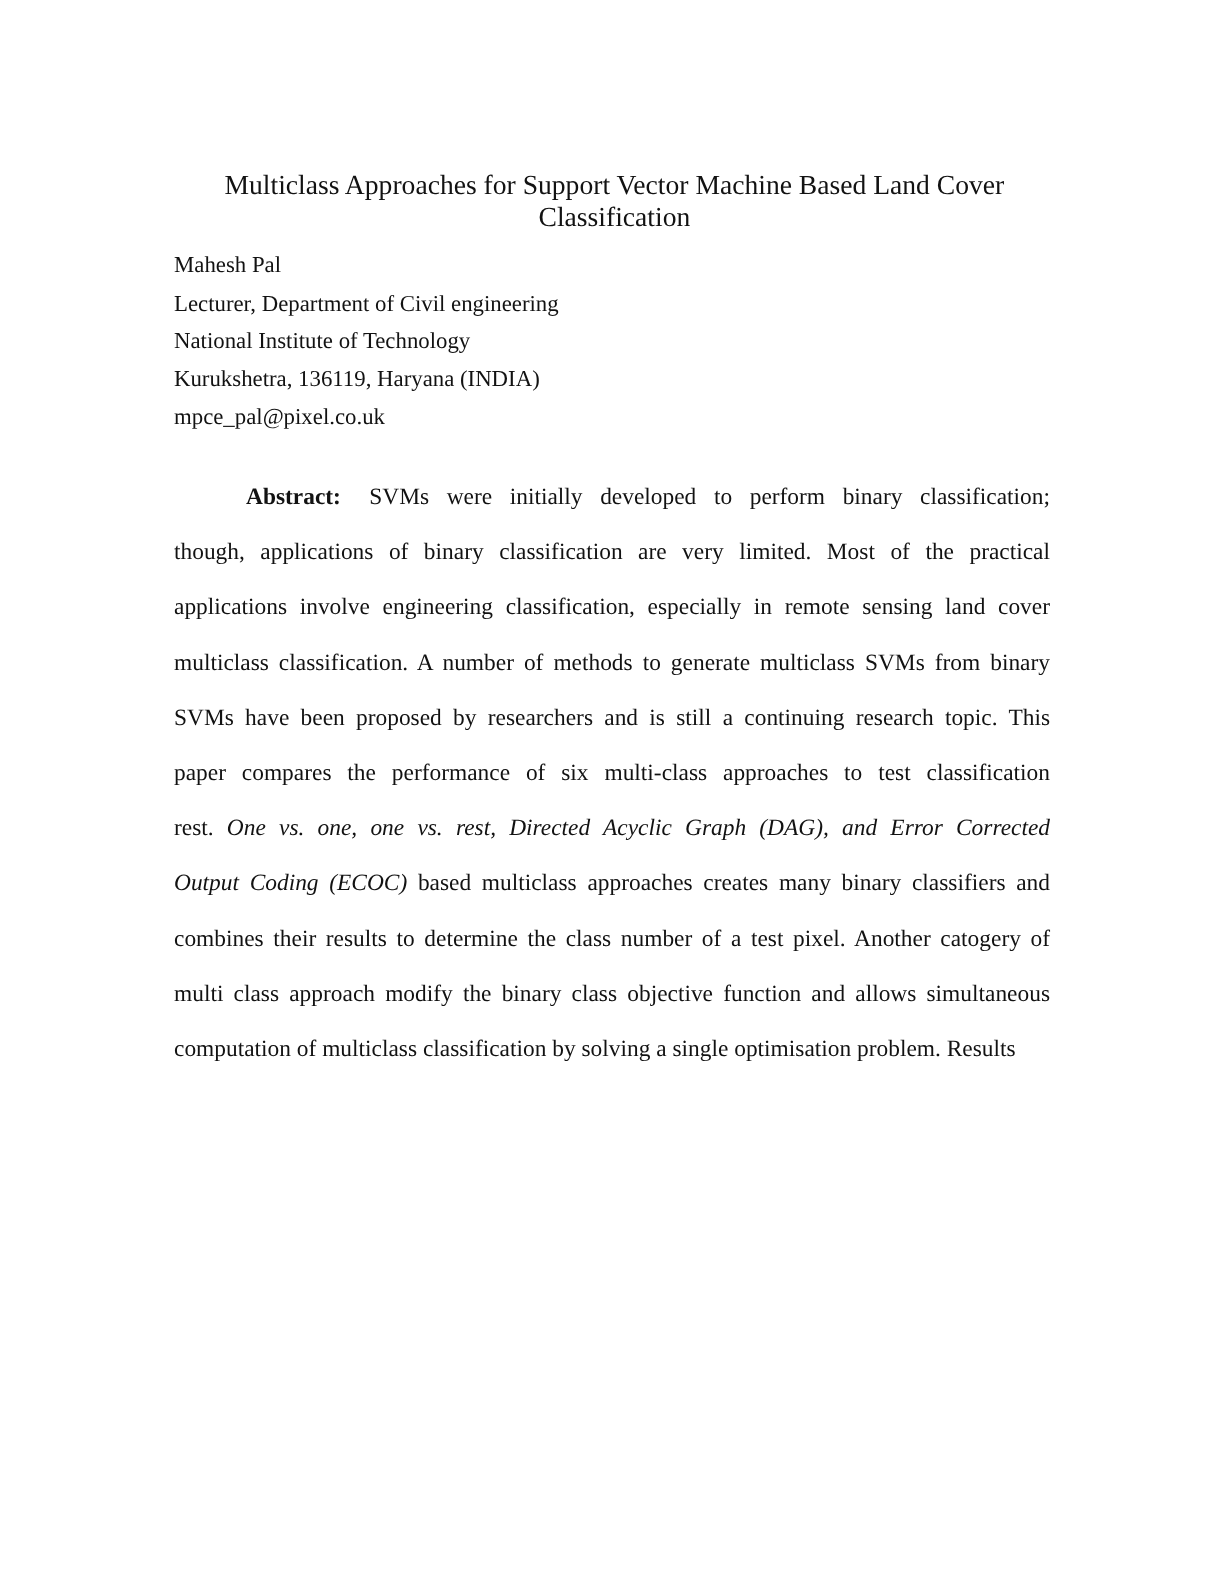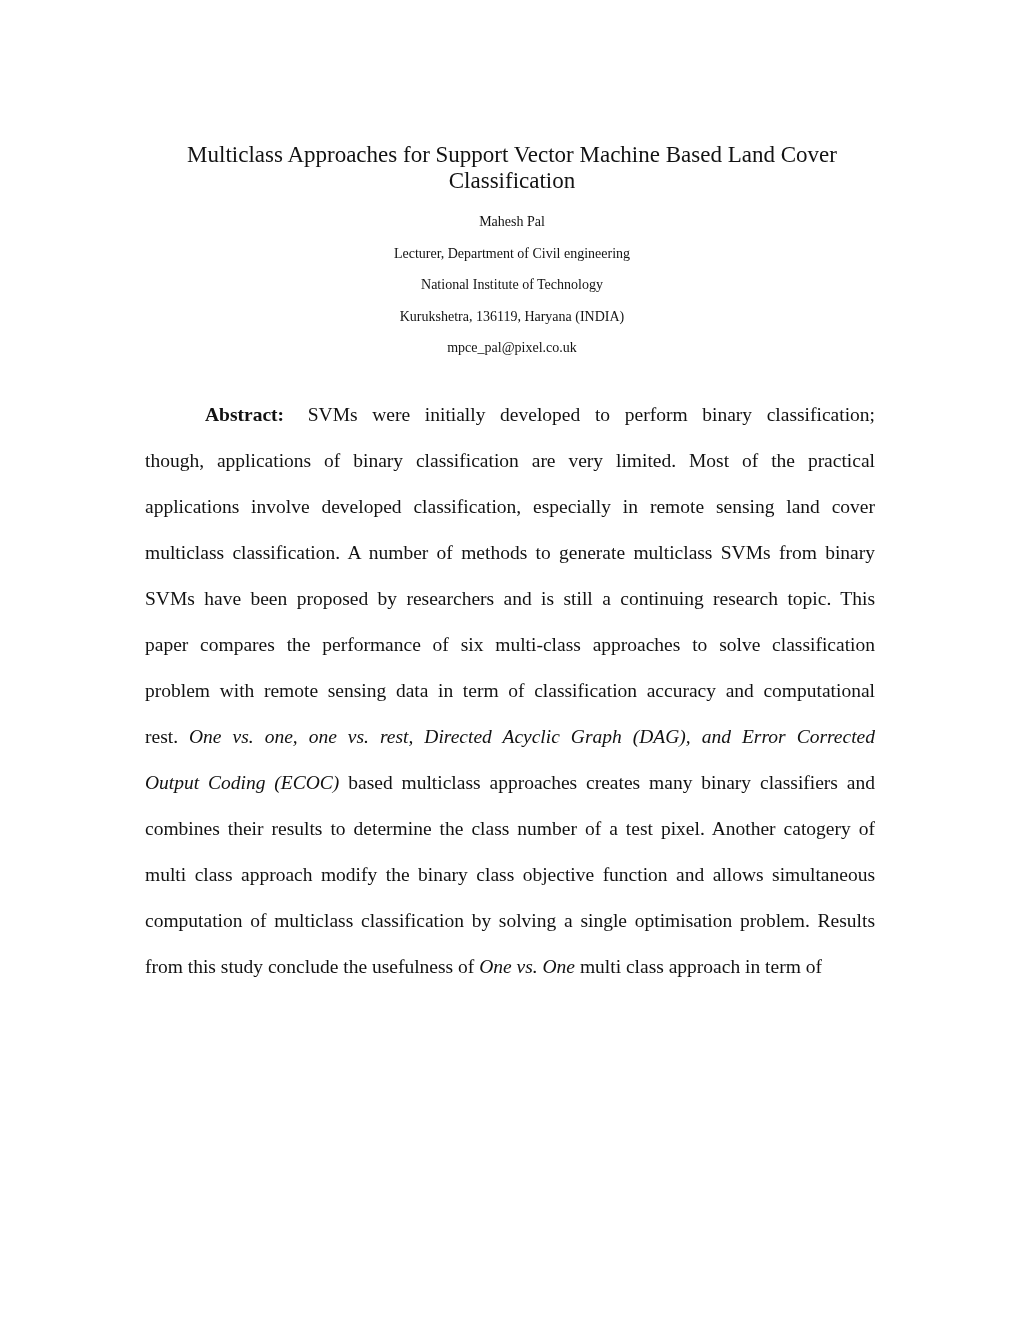--- a/index.html
+++ b/index.html
@@ -22,22 +22,22 @@
   }
   .title {
     margin: 142px 145px 0 145px;
     text-align: center;
     font-weight: normal;
     font-size: 23px;
     line-height: 26px;
   }
   .authors {
     margin: 12px 145px 0 145px;
-    text-align: center;
-    font-size: 14px;
+    text-align: left;
+    font-size: 19px;
     line-height: 31.5px;
   }
   .abstract {
     margin: 28px 149px 0 145px;
     width: 730px;
     font-size: 19.5px;
     line-height: 46px;
   }
   .abs-line {
     text-align: justify;
@@ -70,26 +70,24 @@
     <div class="author-line">Mahesh Pal</div>
     <div class="author-line">Lecturer, Department of Civil engineering</div>
     <div class="author-line">National Institute of Technology</div>
     <div class="author-line">Kurukshetra, 136119, Haryana (INDIA)</div>
     <div class="author-line">mpce_pal@pixel.co.uk</div>
   </div>
 
   <div class="abstract" id="abstract">
       <div class="abs-line"><span class="b">Abstract:</span><span class="n">  SVMs were initially developed to perform binary classification;</span></div>
       <div class="abs-line"><span class="n">though, applications of binary classification are very limited.  Most of the practical</span></div>
-      <div class="abs-line"><span class="n">applications involve developed classification, especially in remote sensing land cover</span></div>
+      <div class="abs-line"><span class="n">applications involve engineering classification, especially in remote sensing land cover</span></div>
       <div class="abs-line"><span class="n">multiclass classification. A number of methods to generate multiclass SVMs from binary</span></div>
       <div class="abs-line"><span class="n">SVMs have been proposed by researchers and is still a continuing research topic. This</span></div>
-      <div class="abs-line"><span class="n">paper compares the performance of six multi-class approaches to solve classification</span></div>
-      <div class="abs-line"><span class="n">problem with remote sensing data in term of classification accuracy and computational</span></div>
+      <div class="abs-line"><span class="n">paper compares the performance of six multi-class approaches to test classification</span></div>
       <div class="abs-line"><span class="n">rest. </span><span class="i">One vs. one, one vs. rest, Directed Acyclic Graph (DAG), and Error Corrected</span></div>
       <div class="abs-line"><span class="i">Output Coding (ECOC)</span><span class="n"> based multiclass approaches creates many binary classifiers and</span></div>
       <div class="abs-line"><span class="n">combines their results to determine the class number of a test pixel.  Another catogery of</span></div>
       <div class="abs-line"><span class="n">multi class approach modify the binary class objective function and allows simultaneous</span></div>
       <div class="abs-line"><span class="n">computation of multiclass classification by solving a single optimisation problem. Results</span></div>
-      <div class="abs-line"><span class="n">from this study conclude the usefulness of </span><span class="i">One vs. One</span><span class="n"> multi class approach in term of</span></div>
     </div>
 
 </div>
 
 </body></html>

